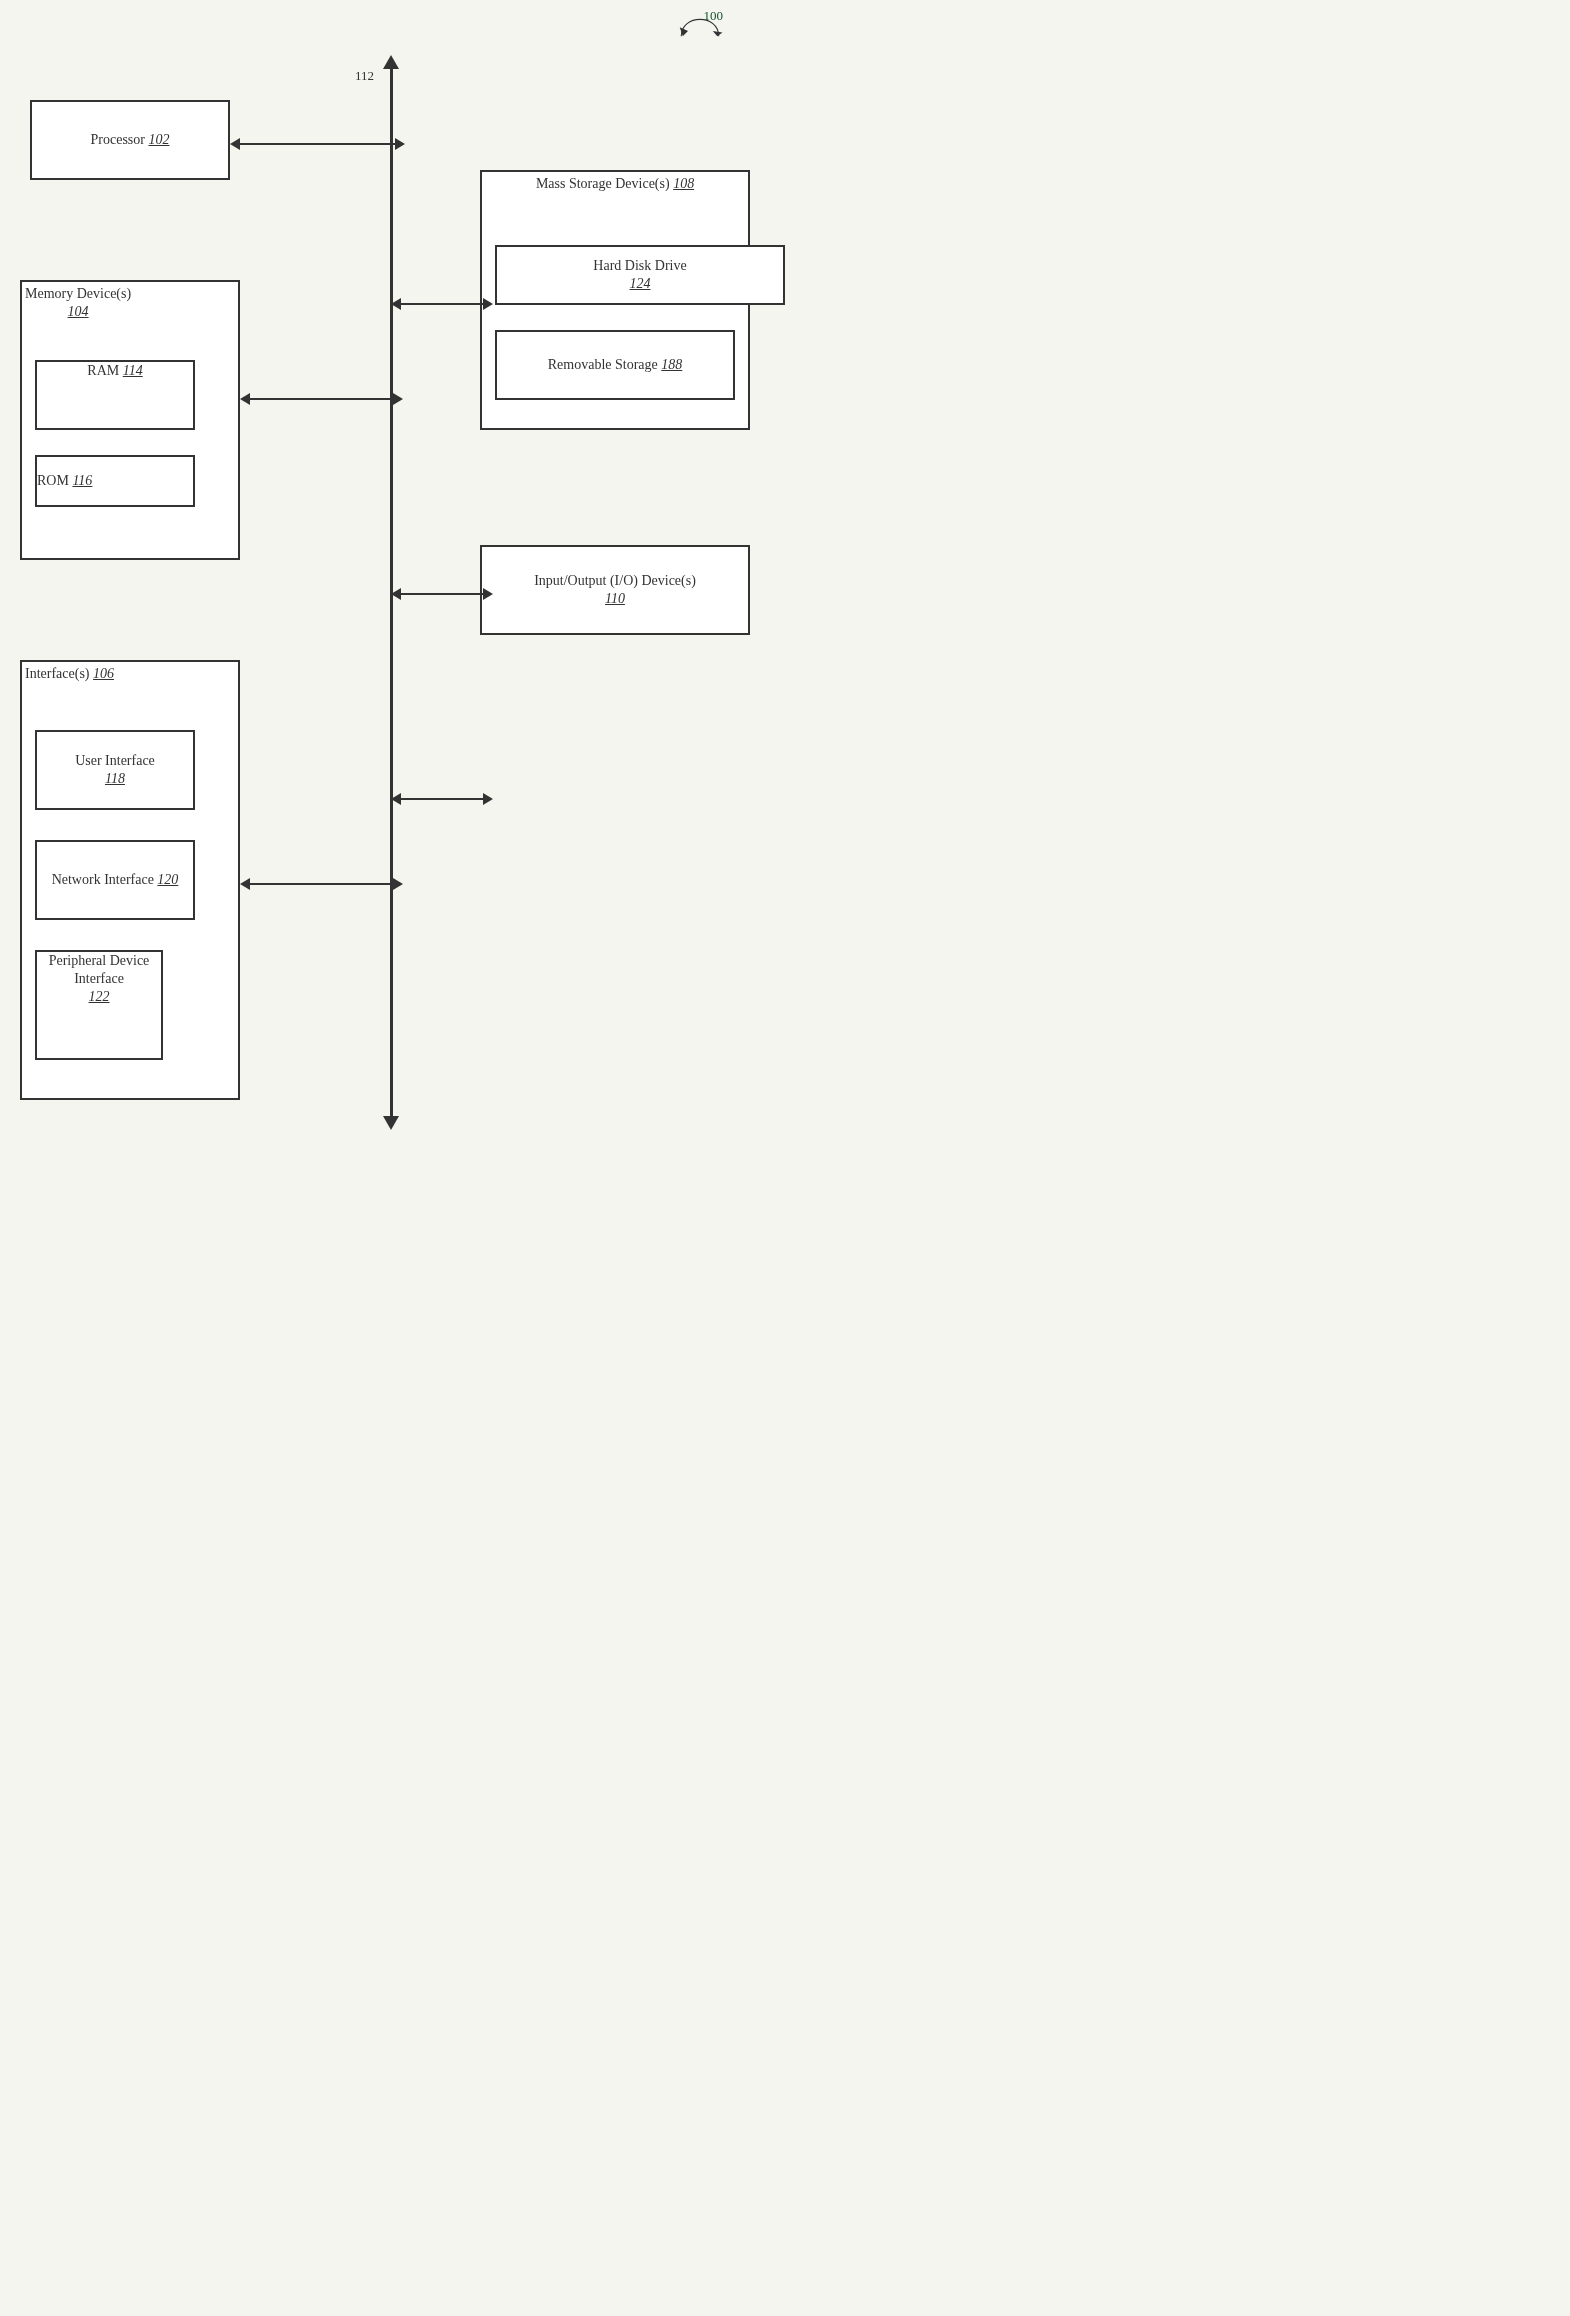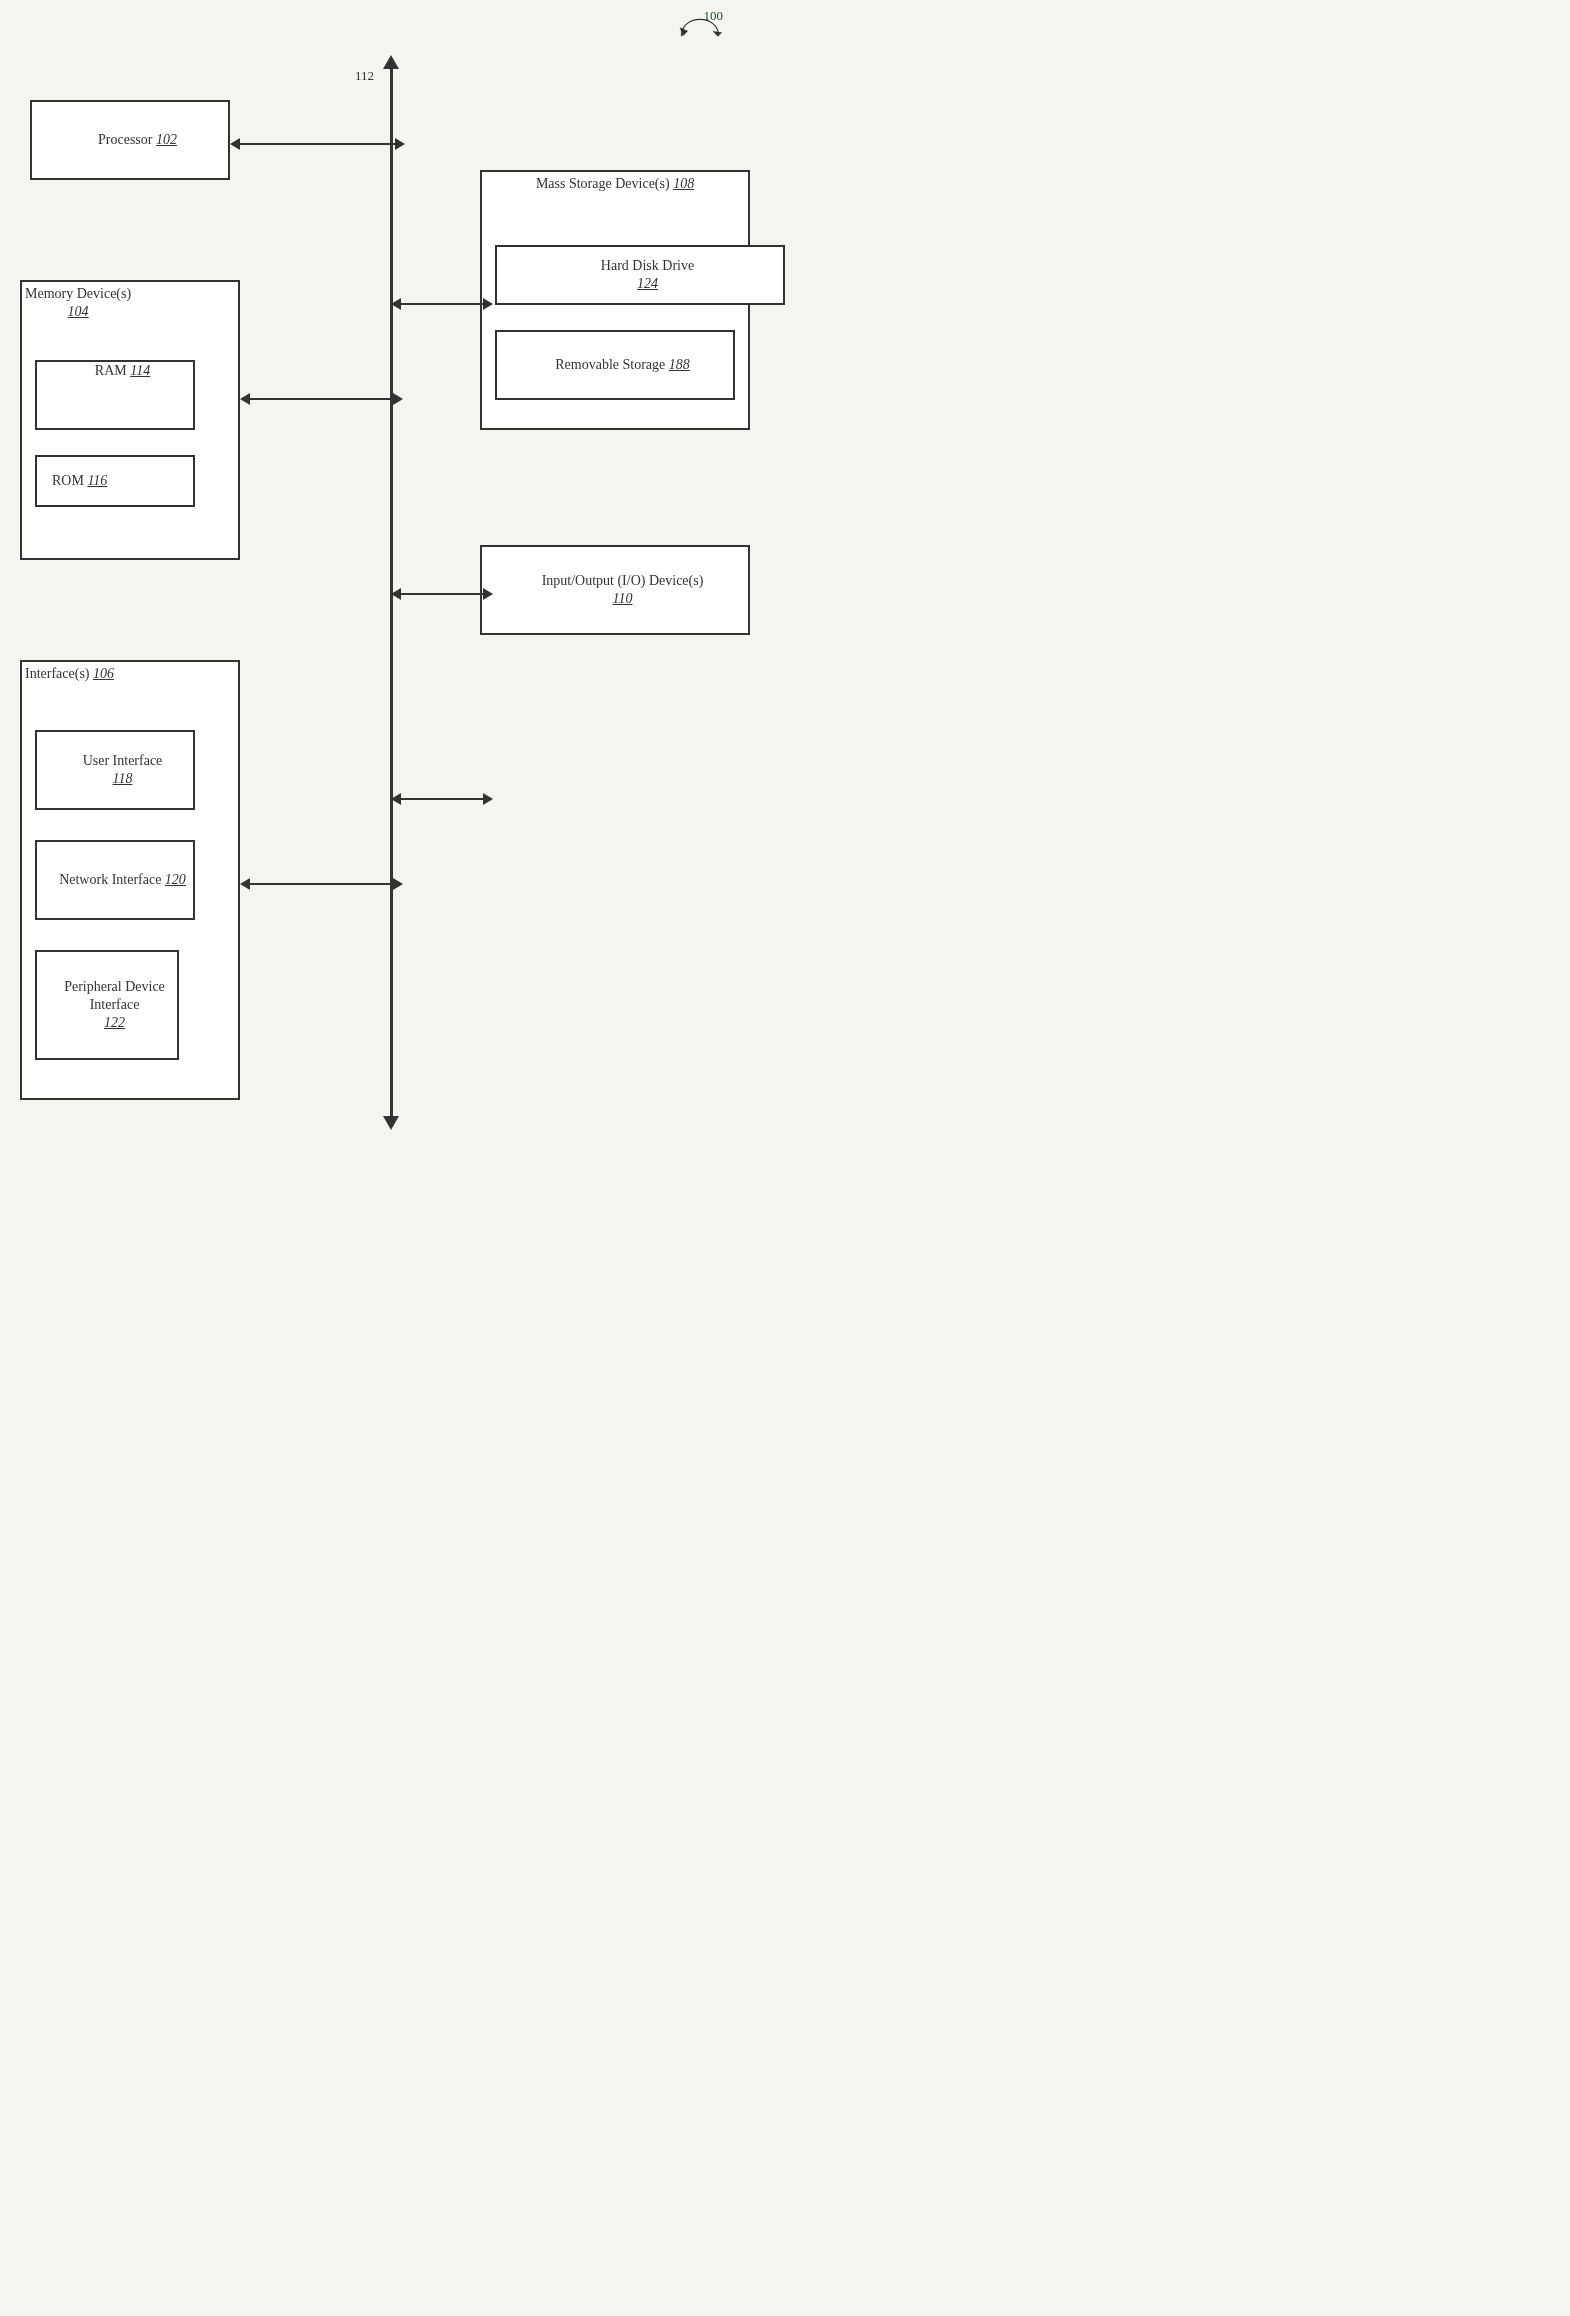--- a/index.html
+++ b/index.html
@@ -53,21 +53,20 @@
       border-right: 8px solid transparent;
       border-top: 14px solid #333;
     }
 
     
     .box {
       position: absolute;
       background: #fff;
       border: 2px solid #333;
       text-align: center;
-      padding-left: 15px;
     }
     .box-label {
       font-size: 14px;
       color: #333;
       line-height: 1.3;
     }
     .box-label .ref {
       text-decoration: underline;
       font-style: italic;
     }
@@ -153,24 +152,24 @@
       width: 160px;
       height: 80px;
       display: flex;
       align-items: center;
       justify-content: center;
     }
     
     .pdi-box {
       left: 35px;
       top: 950px;
-      width: 144px;
+      width: 128px;
       height: 110px;
       display: flex;
-      align-items: center;
+      align-items: flex-start;
       justify-content: center;
     }
 
     
     
     .mass-outer {
       left: 480px;
       top: 170px;
       width: 270px;
       height: 260px;

